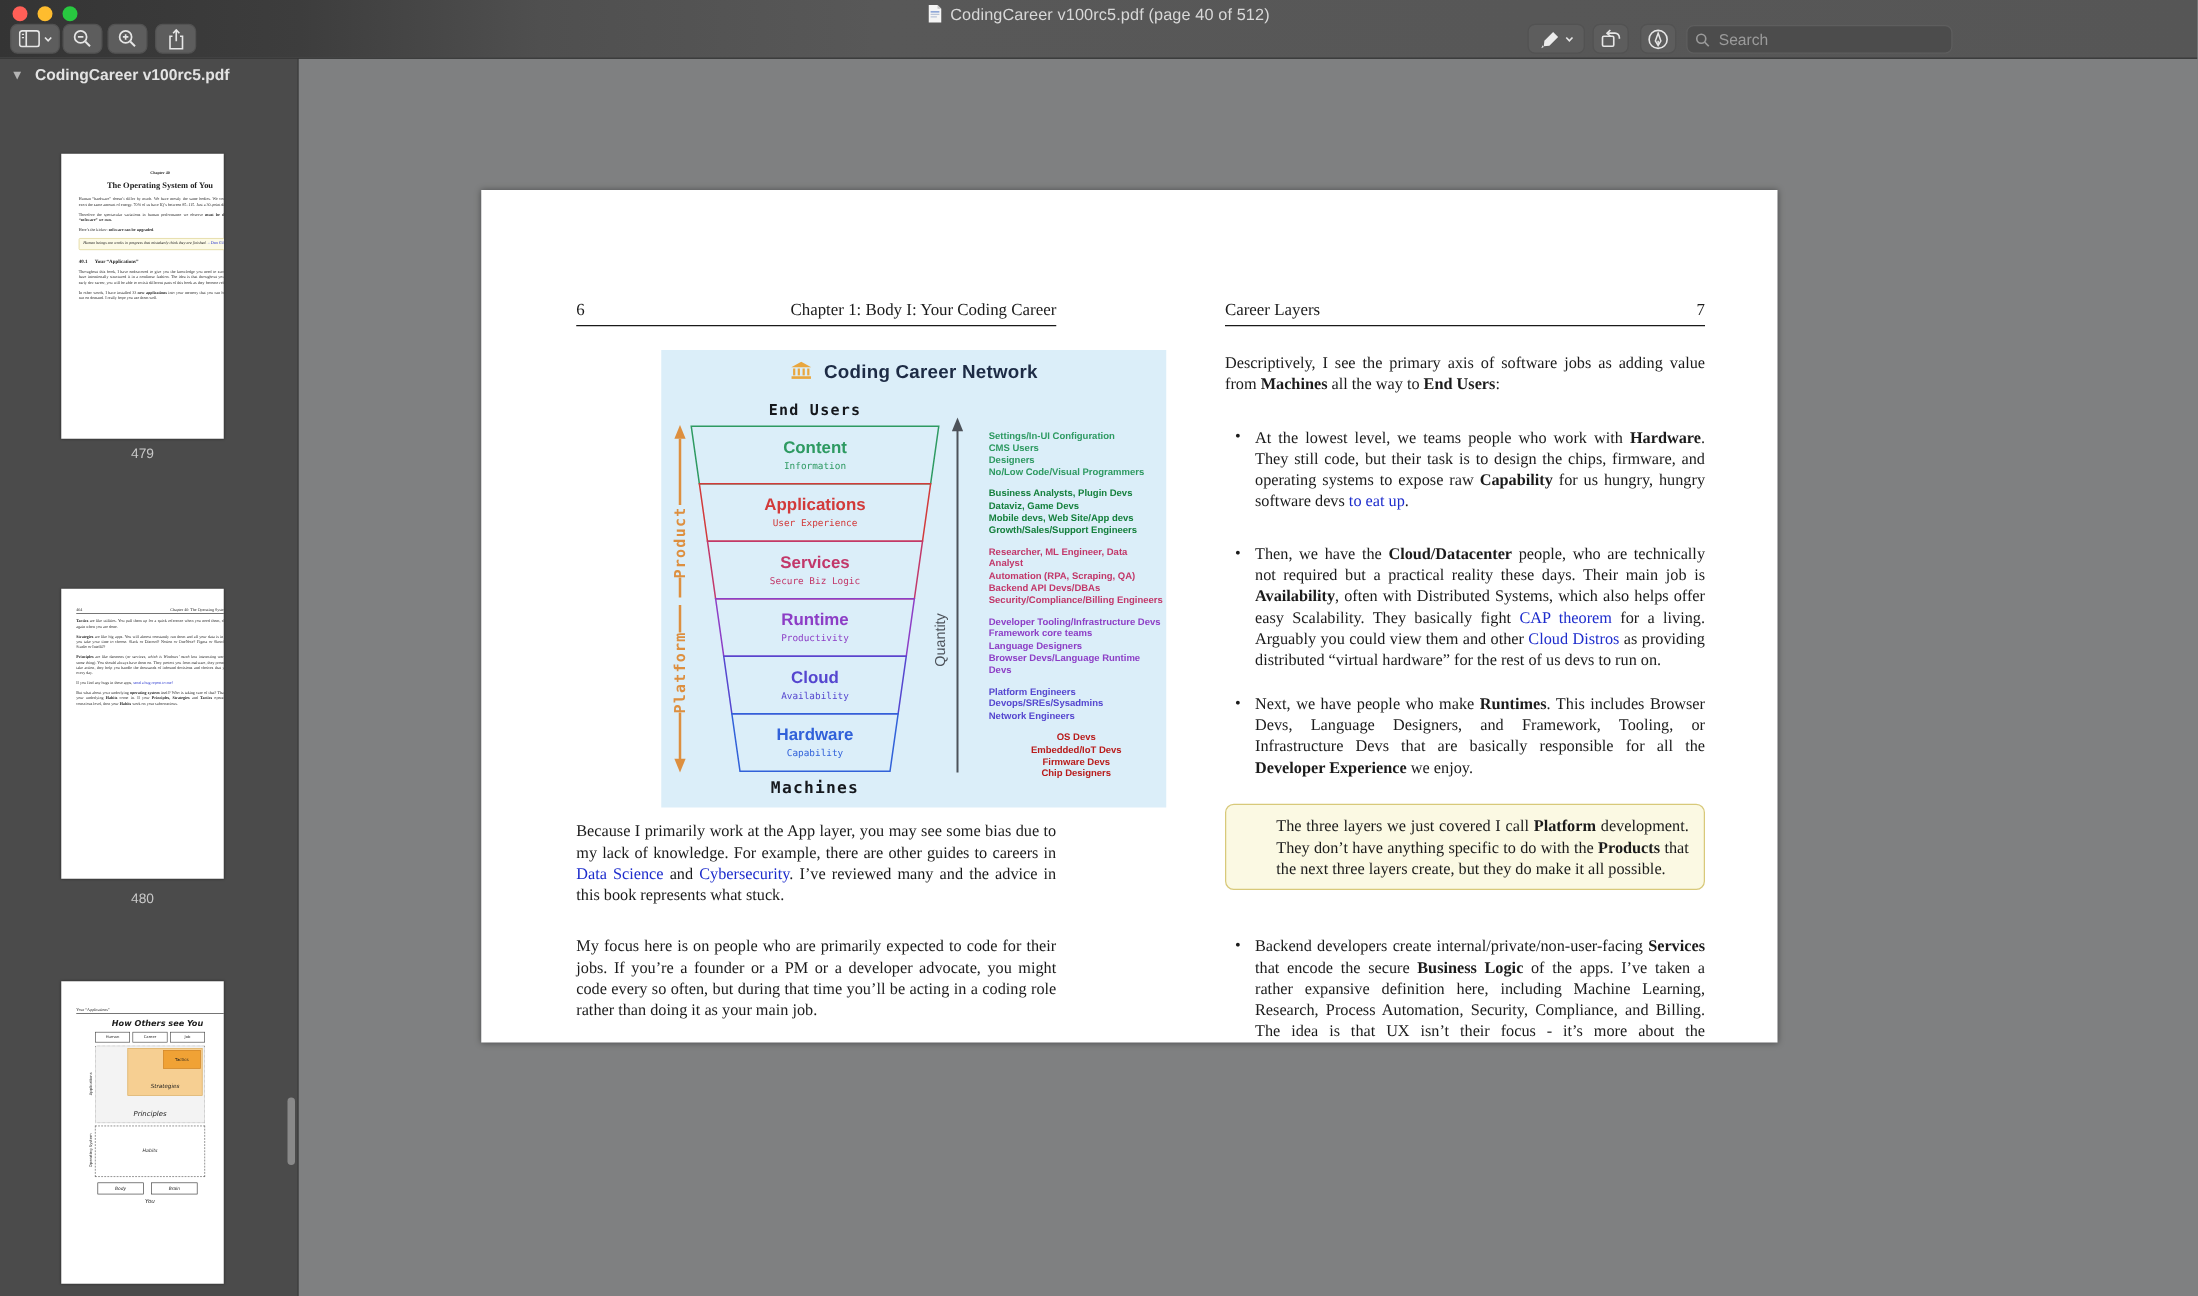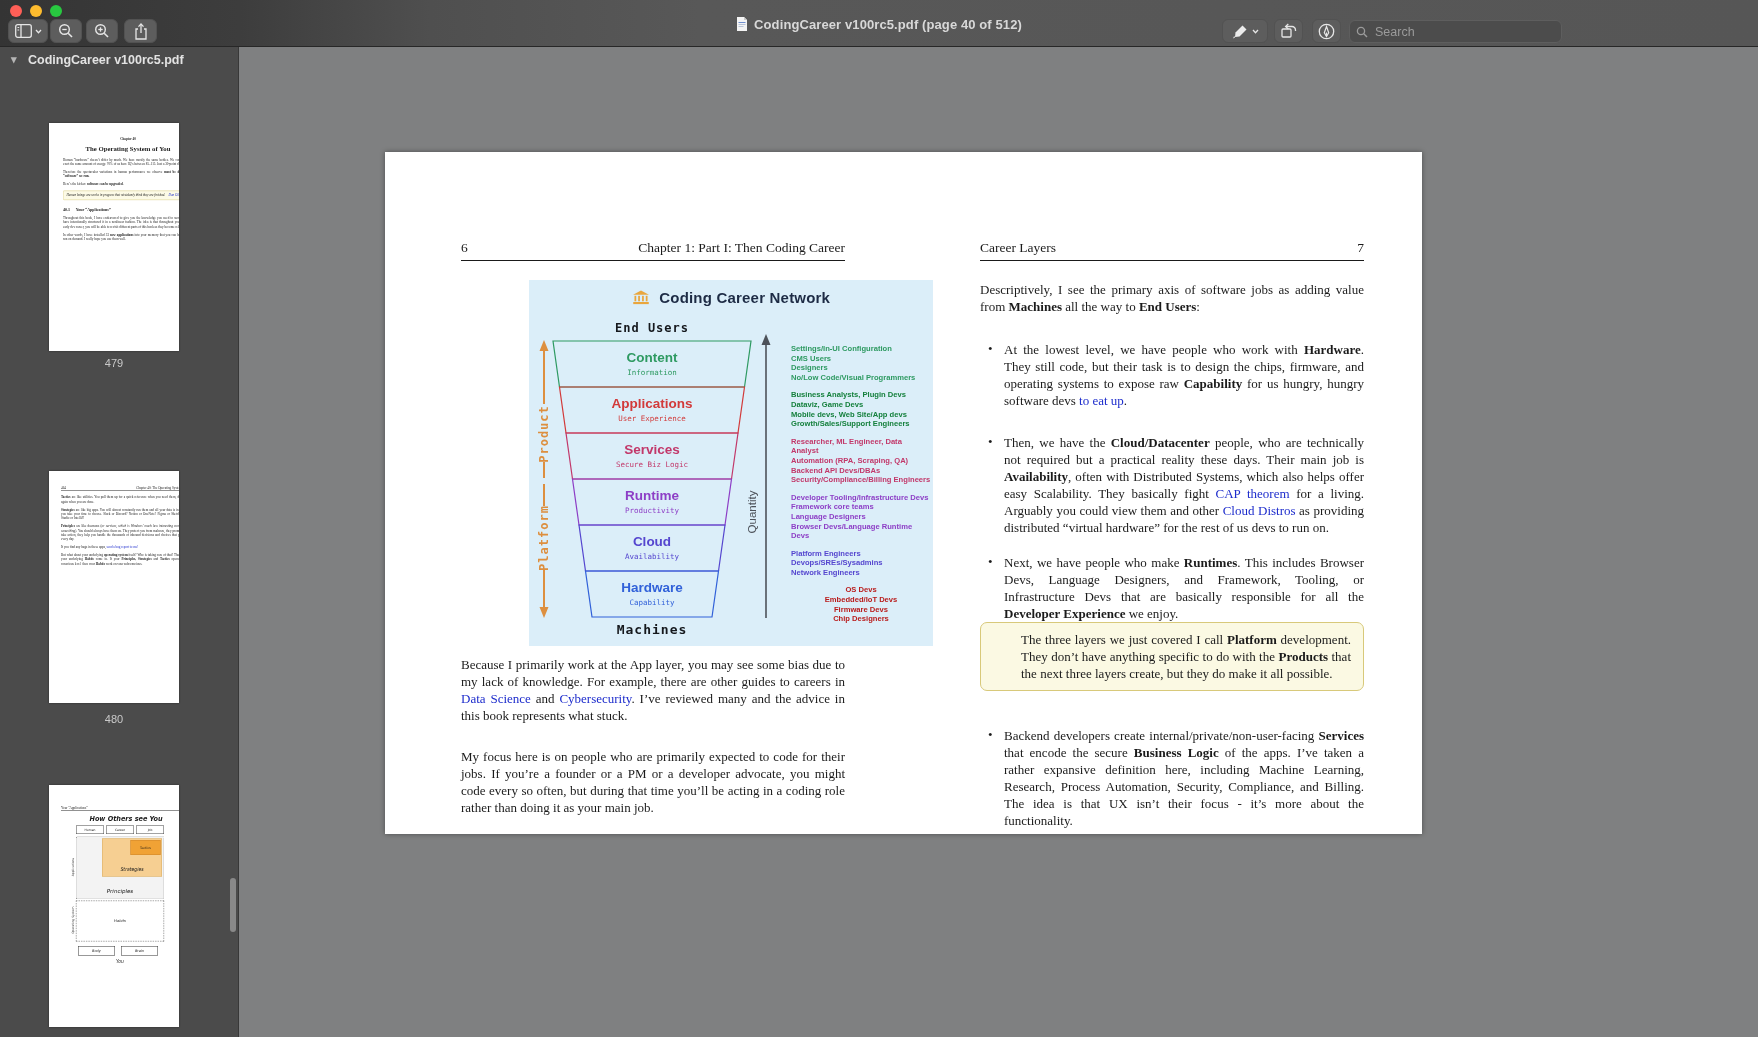--- a/index.html
+++ b/index.html
@@ -9,21 +9,21 @@
   .lnk{color:#1d2ccc;cursor:pointer;}
 
   
   .titlebar{position:absolute;top:0;left:0;width:1758px;height:46px;
     background:linear-gradient(90deg,#343434 0px,#3d3d3d 240px,#4f4f4f 430px,#585858 700px,#565656 100%);
     border-bottom:1px solid #272727;z-index:50;}
   .tl{position:absolute;top:5px;width:12px;height:12px;border-radius:50%;}
   .tl.close{left:10px;background:#ff5f57;}
   .tl.min{left:30px;background:#febc2e;}
   .tl.max{left:50px;background:#28c840;}
-  .win-title{position:absolute;top:4px;left:0;width:100%;text-align:center;font-size:13px;font-weight:700;color:#d8d8d8;letter-spacing:.1px;margin-top:13px;}
+  .win-title{position:absolute;top:4px;left:0;width:100%;text-align:center;font-size:13px;font-weight:400;color:#d8d8d8;letter-spacing:.1px;}
   .doc-ico{display:inline-block;vertical-align:-3px;margin-right:6px;}
   .tb-btn{position:absolute;top:19px;height:24px;background:#5d5d5d;border:1px solid #525252;border-radius:6px;
     display:flex;align-items:center;justify-content:center;box-sizing:border-box;color:#e6e6e6;}
   .tb-btn svg{display:block;}
   .search{position:absolute;top:20px;left:1349px;width:213px;height:23px;background:#4c4c4c;border:1px solid #5e5e5e;
     border-radius:6px;box-sizing:border-box;display:flex;align-items:center;padding:0 6px;}
   .search input{background:transparent;border:none;outline:none;color:#cfcfcf;font-size:12.5px;width:100%;font-family:Liberation Sans, sans-serif;}
   .search input::placeholder{color:#9b9b9b;}
 
   
@@ -268,21 +268,21 @@
 
   <div class="scrollthumb"></div>
 </div>
 
 <div class="main">
   <div class="spread">
 
     <div class="page page-left">
       <div class="p-head">
         <span>6</span>
-        <span>Chapter 1: Part I: Then Coding Career</span>
+        <span>Chapter 1: Body I: Your Coding Career</span>
       </div>
 
       <div class="diagram">
         <div class="dg-title">
           <svg width="18" height="15" viewBox="0 0 20 17">
               <path d="M10 0.5 L19 5.5 H1 Z" fill="#e9a63e"></path>
               <rect x="2.6" y="6.6" width="2" height="6.2" fill="#e9a63e"></rect>
               <rect x="6.8" y="6.6" width="2" height="6.2" fill="#e9a63e"></rect>
               <rect x="11.2" y="6.6" width="2" height="6.2" fill="#e9a63e"></rect>
               <rect x="15.4" y="6.6" width="2" height="6.2" fill="#e9a63e"></rect>
@@ -369,32 +369,32 @@
     <div class="page page-right">
       <div class="p-head">
         <span>Career Layers</span>
         <span>7</span>
       </div>
 
       <div class="body-p" style="margin-top:20px;"><span>Descriptively, I see the primary axis of software jobs as adding value from </span><span class="b">Machines</span><span> all the way to </span><span class="b">End Users</span><span>:</span></div>
 
       <div class="bullet-row" style="margin-top:26px;">
         <span class="bul">•</span>
-        <span><span>At the lowest level, we have people who work with </span><span class="b">Hardware</span><span>.  They still code, but their task is to design the chips, firmware, and operating systems to expose raw </span><span class="b">Capability</span><span> for us hungry, hungry software devs </span><span class="lnk">to eat up</span><span>.</span></span>
+        <span><span>At the lowest level, we teams people who work with </span><span class="b">Hardware</span><span>.  They still code, but their task is to design the chips, firmware, and operating systems to expose raw </span><span class="b">Capability</span><span> for us hungry, hungry software devs </span><span class="lnk">to eat up</span><span>.</span></span>
       </div>
       <div class="bullet-row" style="margin-top:25px;">
         <span class="bul">•</span>
         <span><span>Then, we have the </span><span class="b">Cloud/Datacenter</span><span> people, who are technically not required but a practical reality these days.  Their main job is </span><span class="b">Availability</span><span>, often with Distributed Systems, which also helps offer easy Scalability.  They basically fight </span><span class="lnk">CAP theorem</span><span> for a living.  Arguably you could view them and other </span><span class="lnk">Cloud Distros</span><span> as providing distributed “virtual hardware” for the rest of us devs to run on.</span></span>
       </div>
       <div class="bullet-row" style="margin-top:18px;">
         <span class="bul">•</span>
         <span><span>Next, we have people who make </span><span class="b">Runtimes</span><span>.  This includes Browser Devs, Language Designers, and Framework, Tooling, or Infrastructure Devs that are basically responsible for all the </span><span class="b">Developer Experience</span><span> we enjoy.</span></span>
       </div>
 
-      <div class="callout" style="padding-left:40px;"><span>The three layers we just covered I call </span><span class="b">Platform</span><span> development.  They don’t have anything specific to do with the </span><span class="b">Products</span><span> that the next three layers create, but they do make it all possible.</span></div>
+      <div class="callout" style="margin-top:21px;padding-left:40px;"><span>The three layers we just covered I call </span><span class="b">Platform</span><span> development.  They don’t have anything specific to do with the </span><span class="b">Products</span><span> that the next three layers create, but they do make it all possible.</span></div>
 
       <div class="bullet-row" style="margin-top:36px;">
         <span class="bul">•</span>
         <span><span>Backend developers create internal/private/non-user-facing </span><span class="b">Services</span><span> that encode the secure </span><span class="b">Business Logic</span><span> of the apps.  I’ve taken a rather expansive definition here, including Machine Learning, Research, Process Automation, Security, Compliance, and Billing.  The idea is that UX isn’t their focus - it’s more about the functionality.</span></span>
       </div>
     </div>
 
   </div>
 </div>
 

